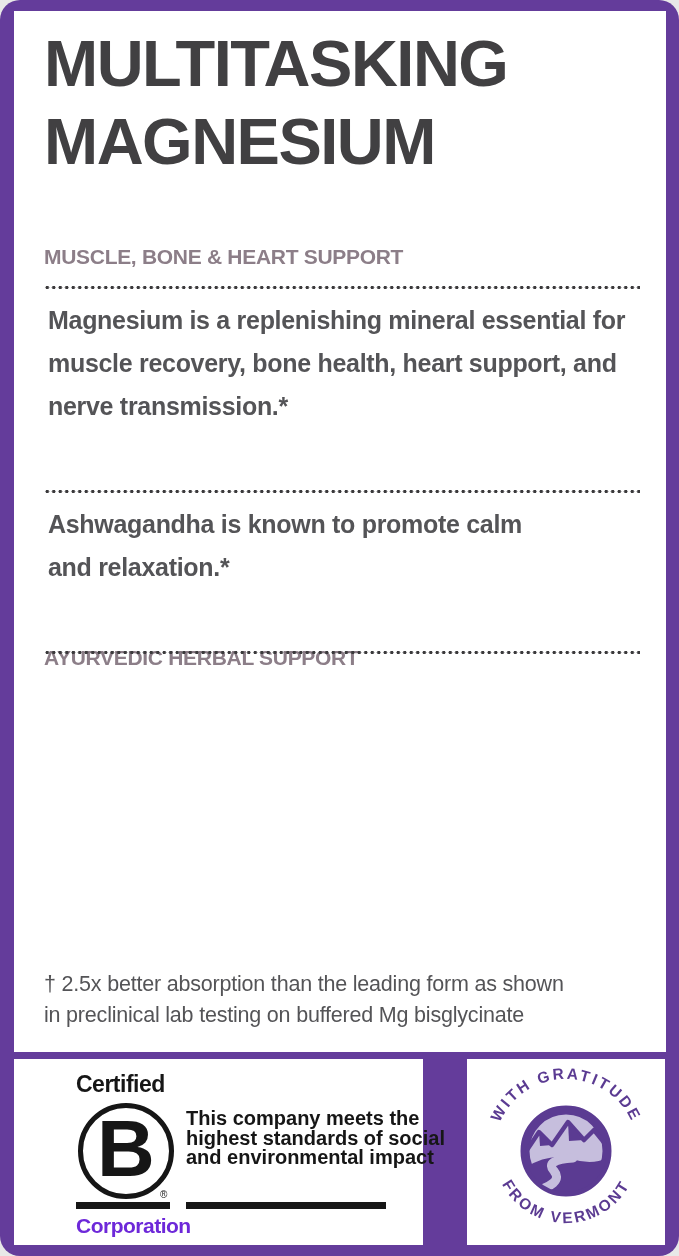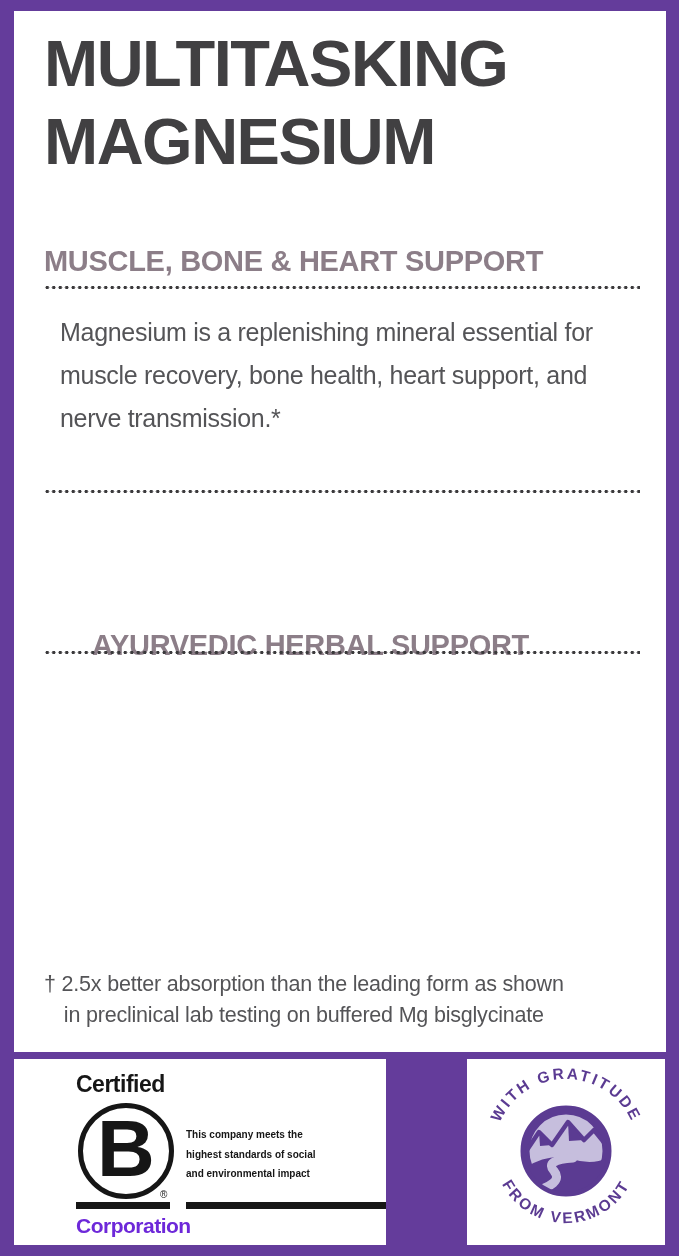--- a/index.html
+++ b/index.html
@@ -1,66 +1,67 @@
 <!DOCTYPE html>
 <html><head>
 <meta charset="utf-8">
 <style>
   html,body{margin:0;padding:0;background:#e8e8e8;}
   .stage{
     position:relative;width:679px;height:1256px;margin:0 auto;
     background:#643C9B;overflow:hidden;
     font-family:"Liberation Sans","DejaVu Sans",sans-serif;
+    border-radius:20px;
   }
   .panel{position:absolute;background:#ffffff;}
   .panel-main{left:14px;top:11px;width:652px;height:1041px;}
-  .panel-bleft{left:14px;top:1059px;width:372px;height:186px;}
+  .panel-bleft{left:14px;top:1059px;width:409px;height:186px;}
   .panel-bright{left:467px;top:1059px;width:198px;height:186px;}
 
   .abs{position:absolute;}
   .pre{white-space:pre;}
 
   .title{
     left:30px;top:14px;margin:0;
     font-size:65px;line-height:1.2;font-weight:700;
     letter-spacing:-1.5px;color:#414042;
   }
   .sec-head{
     left:30px;margin:0;
-    font-size:29px;font-weight:700;letter-spacing:-0.3px;color:#8C7E88;
+    font-size:21px;font-weight:700;letter-spacing:-0.3px;color:#8C7E88;
   }
   .dots{
     left:30px;width:596px;height:5px;
     background-image:radial-gradient(circle,#3B3A3C 1.7px,transparent 2px);
     background-size:6.5px 5px;background-repeat:repeat-x;
   }
   .body-text{
-    left:30px;margin:16px;
+    left:30px;margin:4px;
     font-size:25px;line-height:43px;letter-spacing:-0.3px;
-    font-weight:400;color:#545457;
+    font-weight:700;color:#545457;
   }
   .h1{top:234px;} .d1{top:274px;} .b1{top:284px;}
   .h2{top:438px;} .d2{top:478px;} .b2{top:488px;}
-  .h3{top:618px;margin-left:48px;} .d3{top:639px;} .b3{top:649px;}
+  .h3{top:635px;} .d3{top:639px;} .b3{top:649px;}
   .footnote{
     left:30px;top:958px;margin:0;
-    font-size:21.5px;line-height:31px;letter-spacing:-0.2px;color:#545457;text-align:center;
+    font-size:21.5px;line-height:31px;letter-spacing:-0.2px;color:#545457;
   }
 
   
   .bc-certified{left:62px;top:12px;font-size:23px;font-weight:700;letter-spacing:-0.5px;color:#161616;}
   .bc-circle{
     left:64px;top:44px;width:86px;height:86px;border:5px solid #161616;border-radius:50%;
     display:flex;align-items:center;justify-content:center;
   }
   .bc-b{font-size:80px;font-weight:700;color:#161616;line-height:1;transform:translateY(-2px);}
   .bc-reg{left:146px;top:130px;font-size:10px;color:#161616;}
   .bc-bar1{left:62px;top:143px;width:94px;height:7px;background:#161616;}
   .bc-corp{left:62px;top:155px;font-size:21px;font-weight:700;letter-spacing:-0.5px;color:#6d28d9;}
-  .bc-tagline{left:172px;top:66px;font-size:10px;line-height:19.5px;font-weight:700;color:#161616;}
+  .bc-tagline{left:172px;top:50px;font-size:20px;line-height:19.5px;font-weight:700;color:#161616;}
   .bc-bar2{left:172px;top:143px;width:200px;height:7px;background:#161616;}
 
   .badge-svg{position:absolute;left:0;top:0;width:198px;height:186px;}
   .arc-text{font-family:"Liberation Sans","DejaVu Sans",sans-serif;font-size:15.5px;font-weight:700;letter-spacing:2.5px;fill:#5B3B92;}
 </style>
 </head>
 <body>
 
 <div class="stage">
 
@@ -68,20 +69,22 @@
     <h1 class="abs pre title">MULTITASKING
 MAGNESIUM</h1>
 
     <h2 class="abs pre sec-head h1">MUSCLE, BONE &amp; HEART SUPPORT</h2>
     <div class="abs dots d1"></div>
     <p class="abs pre body-text b1">Magnesium is a replenishing mineral essential for
 muscle recovery, bone health, heart support, and
 nerve transmission.*</p>
 
     <div class="abs dots d2"></div>
+    <p class="abs pre body-text b2">Ashwagandha is known to promote calm
+and relaxation.*</p>
 
     <h2 class="abs pre sec-head h3">AYURVEDIC HERBAL SUPPORT</h2>
     <div class="abs dots d3"></div>
 
     <p class="abs pre footnote">† 2.5x better absorption than the leading form as shown
 in preclinical lab testing on buffered Mg bisglycinate</p>
   </div>
 
   <div class="panel panel-bleft">
     <div class="abs bc-certified">Certified</div>

